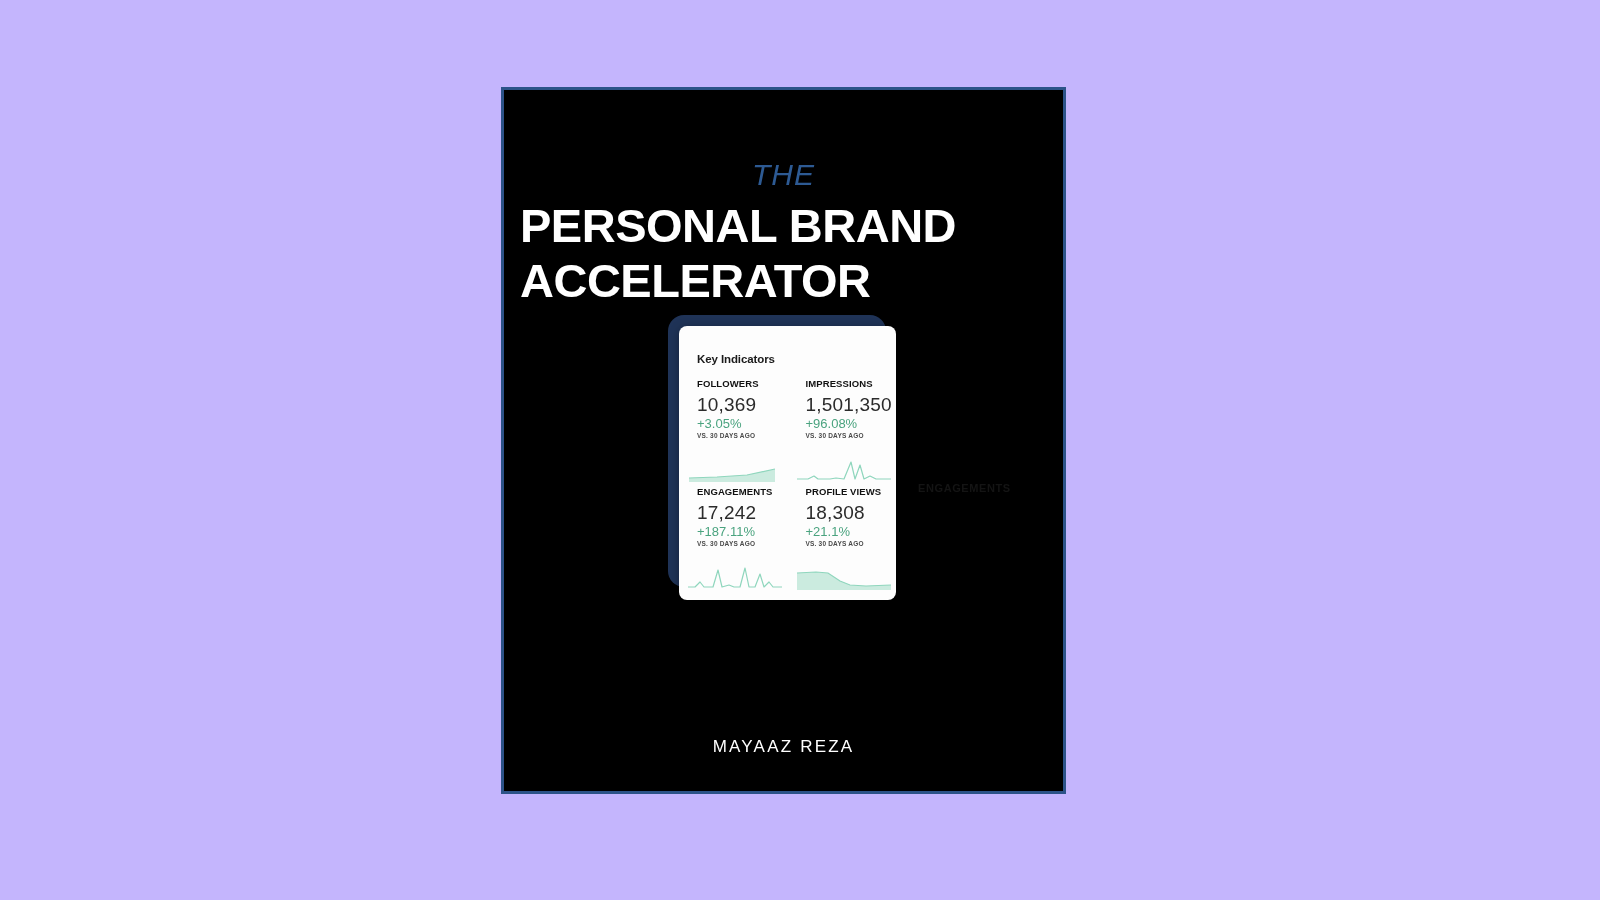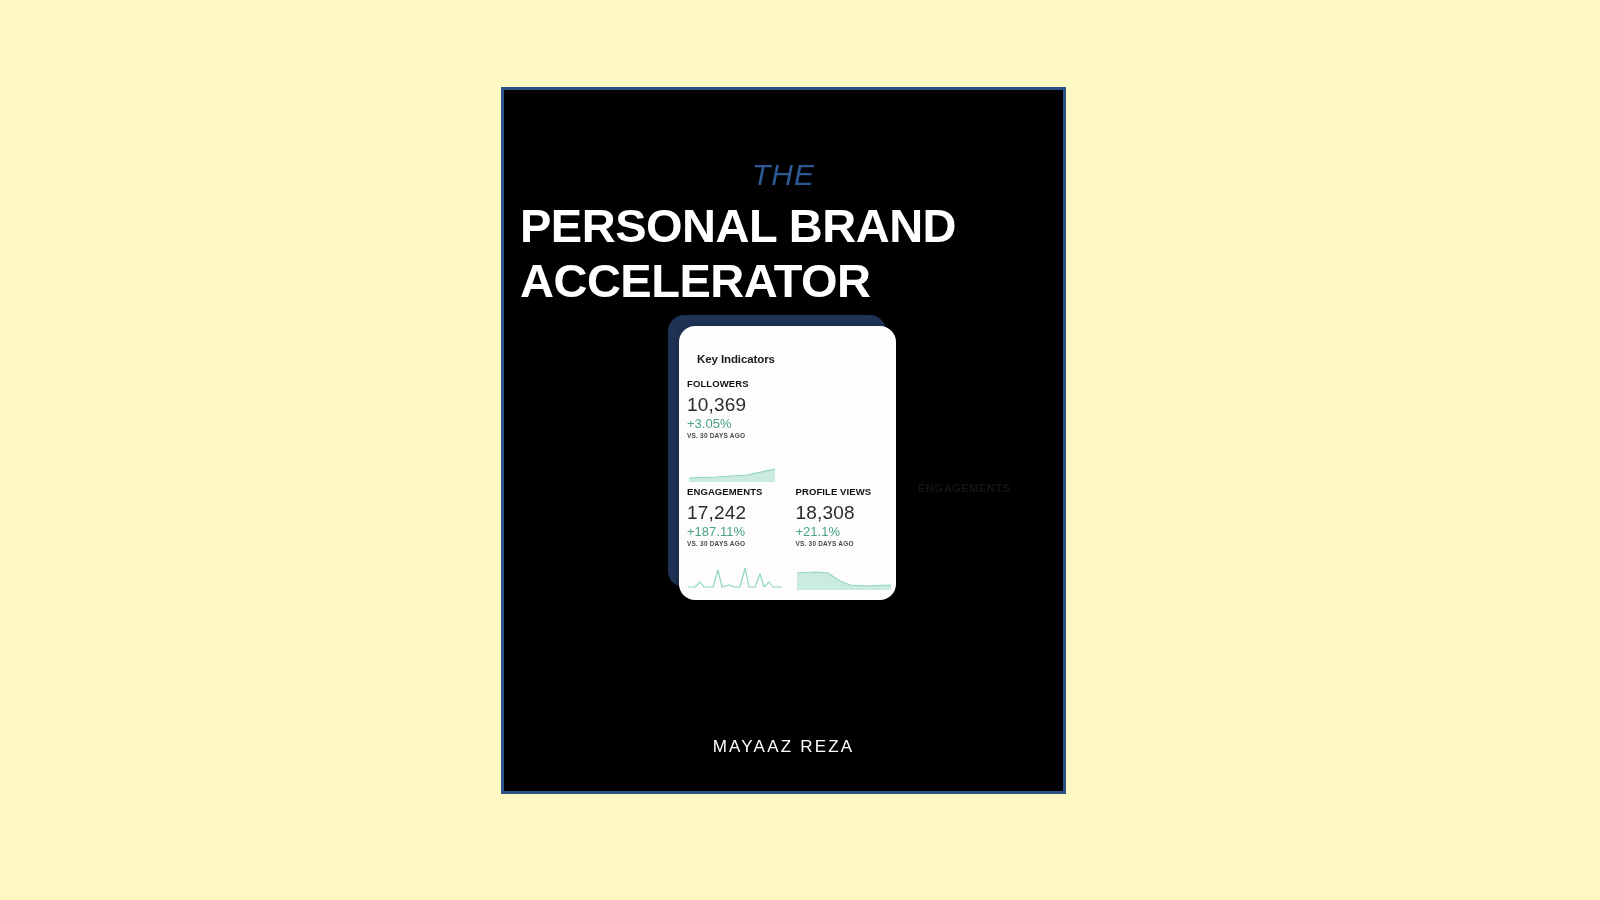--- a/index.html
+++ b/index.html
@@ -9,21 +9,21 @@
     width: 1600px;
     height: 900px;
     overflow: hidden;
     font-family: "Liberation Sans", sans-serif;
   }
 
   #page {
     position: relative;
     width: 1600px;
     height: 900px;
-    background: #fef9c3;
+    background: #c4b5fd;
   }
 
   
   #cover {
     position: absolute;
     left: 501px;
     top: 87px;
     width: 565px;
     height: 707px;
     background: #000000;
@@ -83,21 +83,21 @@
     background: #1f3357;
     border-radius: 16px;
   }
   #mock-card {
     position: absolute;
     left: 11px;
     top: 11px;
     width: 217px;
     height: 274px;
     background: #fdfdfd;
-    border-radius: 16px;
+    border-radius: 8px;
     overflow: hidden;
     box-shadow: 0 2px 10px rgba(0,0,0,0.35);
   }
 
   .card-title {
     position: absolute;
     left: 18px;
     top: 27px;
     font-size: 11.5px;
     font-weight: 700;
@@ -111,21 +111,21 @@
     top: 52px;
     width: 100%;
   }
   .metric-row {
     display: flex;
     width: 100%;
   }
   .metric {
     width: 50%;
     box-sizing: border-box;
-    padding-left: 8px;
+    padding-left: 18px;
     height: 108px;
     position: relative;
   }
   .metric-label {
     font-size: 9.5px;
     font-weight: 700;
     color: #111111;
     letter-spacing: 0.1px;
     line-height: 12px;
   }
@@ -237,20 +237,29 @@
               <div class="metric-label">FOLLOWERS</div>
               <div class="metric-value">10,369</div>
               <div class="metric-delta">+3.05%</div>
               <div class="metric-sub">VS. 30 DAYS AGO</div>
               <svg class="spark" viewBox="0 0 96 26" preserveAspectRatio="none">
                 <path d="M2,22 L30,21 L60,19 L88,13 L88,26 L2,26 Z" fill="#b9e4d4" opacity="0.75"></path>
                 <path d="M2,22 L30,21 L60,19 L88,13" fill="none" stroke="#8fd6bd" stroke-width="1.2"></path>
               </svg>
             </div>
 
+            <div class="metric">
+              <div class="metric-label">IMPRESSIONS</div>
+              <div class="metric-value">1,501,350</div>
+              <div class="metric-delta">+96.08%</div>
+              <div class="metric-sub">VS. 30 DAYS AGO</div>
+              <svg class="spark" viewBox="0 0 96 26" preserveAspectRatio="none">
+                <path d="M1,23 L12,23 L18,20 L22,23 L34,23 L40,22 L48,23 L55,6 L59,23 L64,9 L68,23 L74,20 L80,23 L95,23" fill="none" stroke="#8fd6bd" stroke-width="1.2" stroke-linejoin="round"></path>
+              </svg>
+            </div>
 
           </div>
 
           <div class="metric-row">
 
             <div class="metric">
               <div class="metric-label">ENGAGEMENTS</div>
               <div class="metric-value">17,242</div>
               <div class="metric-delta">+187.11%</div>
               <div class="metric-sub">VS. 30 DAYS AGO</div>

